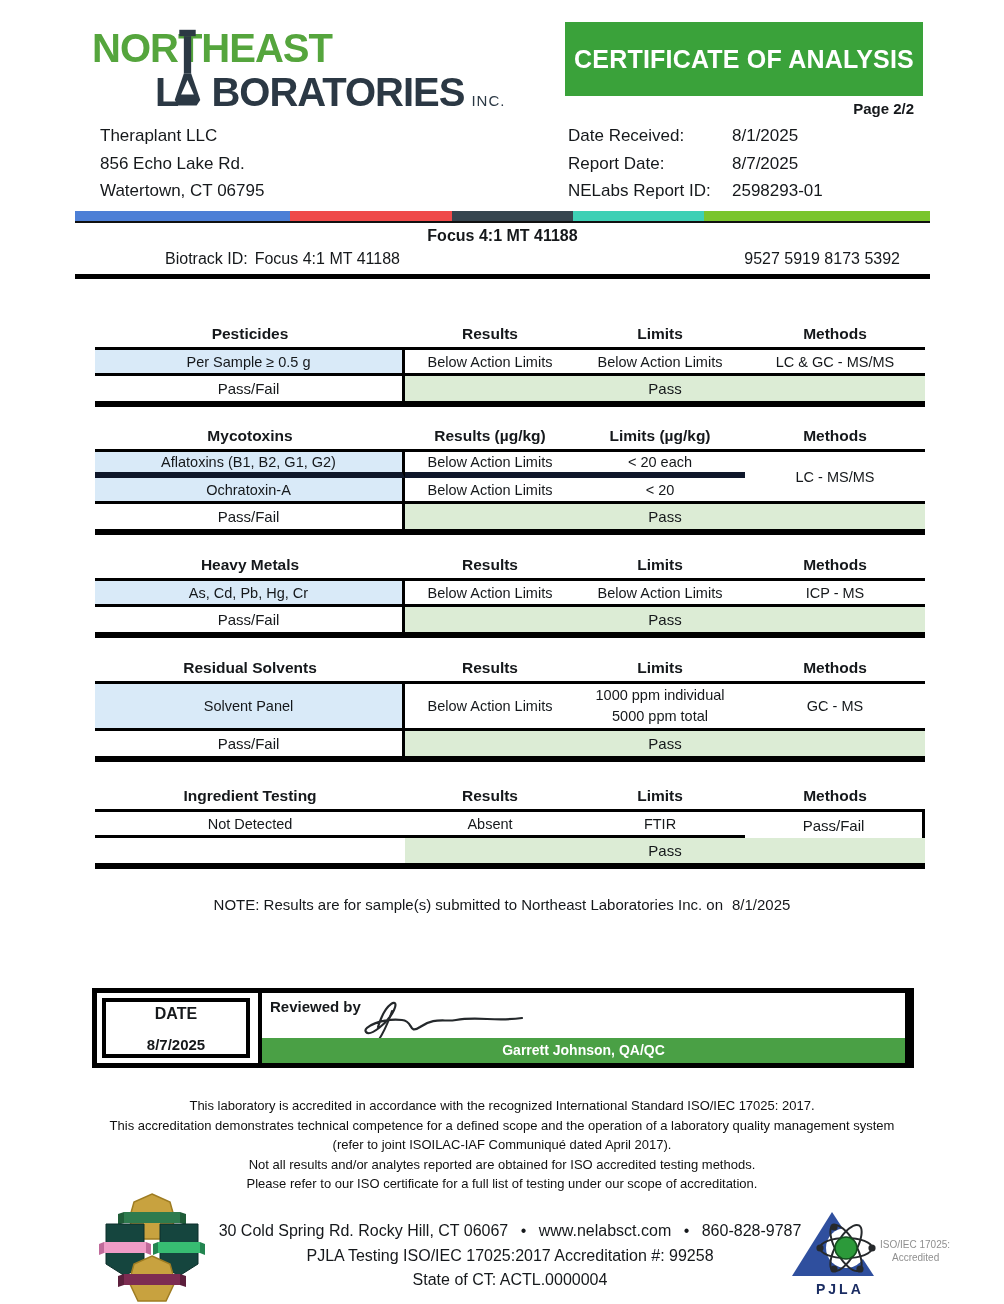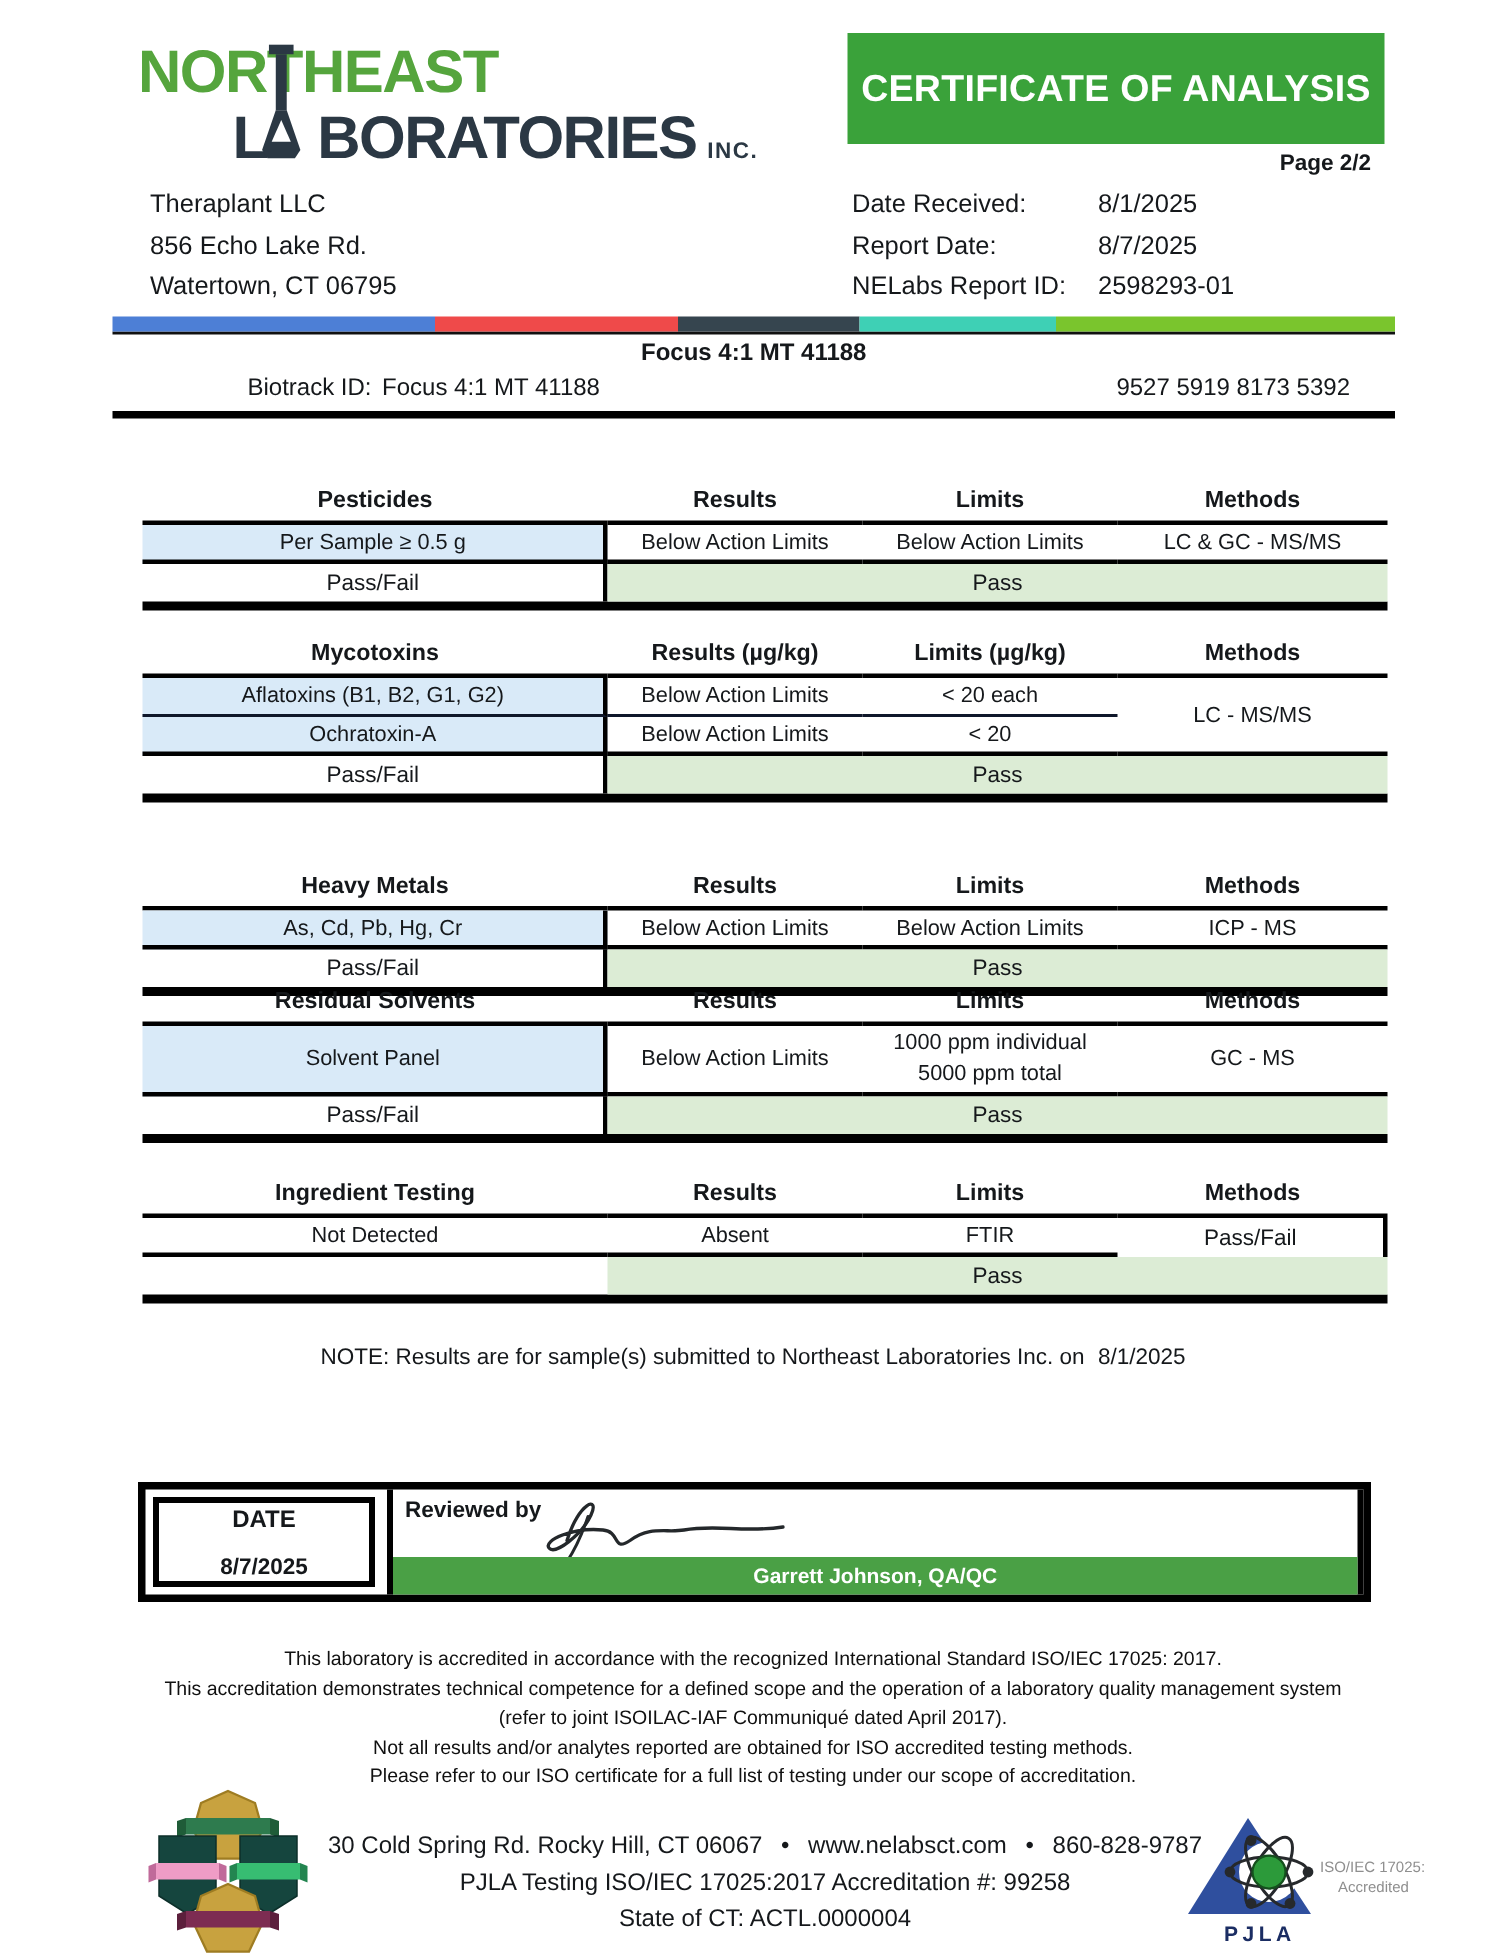--- a/index.html
+++ b/index.html
@@ -6,21 +6,21 @@
   .page{
     position:relative;width:1004px;height:1304px;background:#ffffff;overflow:hidden;
     font-family:"Liberation Sans",sans-serif;color:#15181b;
   }
   
   .logo-line1{position:absolute;left:92px;top:26px;font-size:40px;font-weight:700;
     letter-spacing:-1px;color:var(--logo-green,#55a53d);}
   .logo-line2{position:absolute;left:155px;top:70px;font-size:40px;font-weight:700;
     letter-spacing:-1px;color:var(--logo-dark,#2b3844);display:flex;align-items:baseline;}
   .logo-gap{display:inline-block;width:33px;}
-  .logo-inc{font-size:15px;font-weight:700;margin-left:7px;letter-spacing:1px;}
+  .logo-inc{font-size:15px;font-weight:400;margin-left:7px;letter-spacing:1px;}
   .flask{position:absolute;left:172px;top:28px;width:31px;height:82px;}
   
   .banner{position:absolute;left:565px;top:22px;width:358px;height:74px;
     background:var(--banner-green,#3aa23a);color:#ffffff;font-size:25px;font-weight:700;
     text-align:center;line-height:74px;letter-spacing:.2px;}
   .page-label{position:absolute;left:700px;top:100px;width:214px;text-align:right;
     font-size:15px;font-weight:700;}
   .client{position:absolute;left:100px;top:122px;font-size:17px;line-height:27.5px;}
   .report-info{position:absolute;left:568px;top:122px;font-size:17px;line-height:27.5px;
     display:grid;grid-template-columns:164px auto;}
@@ -42,21 +42,21 @@
   .lab-table{position:absolute;left:95px;width:830px;display:grid;
     grid-template-columns:310px 170px 170px 180px;border-bottom:6px solid #000;
     font-size:14.5px;box-sizing:border-box;}
   .th{font-weight:700;text-align:center;padding:3px 2px 4px;border-bottom:3px solid #000;
     font-size:15.5px;}
   .td{display:flex;align-items:center;justify-content:center;text-align:center;
     min-height:26px;padding:1px 2px;box-sizing:border-box;}
   .c1{border-right:3px solid #000;}
   .blue{background:var(--row-blue,#d9eaf8);text-align:right;}
   .sep{border-bottom:3px solid #000;}
-  .sep2{border-bottom:2px solid #0f172a;}
+  .sep2{border-bottom:6px solid #0f172a;}
   .span2{grid-row:span 2;}
   .passl,.passv{min-height:25px;font-size:15px;}
   .passv{grid-column:2/5;background:var(--row-green,#dcecd5);}
   .limits2{flex-direction:column;line-height:21px;}
   
   .note{position:absolute;left:0;top:896px;width:100%;display:flex;justify-content:center;
     gap:9px;font-size:15px;}
   
   .sig-block{position:absolute;left:92px;top:988px;width:822px;height:80px;
     border:5px solid #000;box-sizing:border-box;display:flex;background:#fff;}
@@ -158,21 +158,21 @@
     <div class="td sep2">Below Action Limits</div>
     <div class="td sep2">&lt; 20 each</div>
     <div class="td span2 sep">LC - MS/MS</div>
     <div class="td c1 blue sep">Ochratoxin-A</div>
     <div class="td sep">Below Action Limits</div>
     <div class="td sep">&lt; 20</div>
     <div class="td c1 passl">Pass/Fail</div>
     <div class="td passv">Pass</div>
   </div>
 
-  <div class="lab-table" style="top:579px">
+  <div class="lab-table" style="top:553px">
     <div class="th">Heavy Metals</div>
     <div class="th">Results</div>
     <div class="th">Limits</div>
     <div class="th">Methods</div>
     <div class="td c1 blue sep">As, Cd, Pb, Hg, Cr</div>
     <div class="td sep">Below Action Limits</div>
     <div class="td sep">Below Action Limits</div>
     <div class="td sep">ICP - MS</div>
     <div class="td c1 passl">Pass/Fail</div>
     <div class="td passv">Pass</div>

